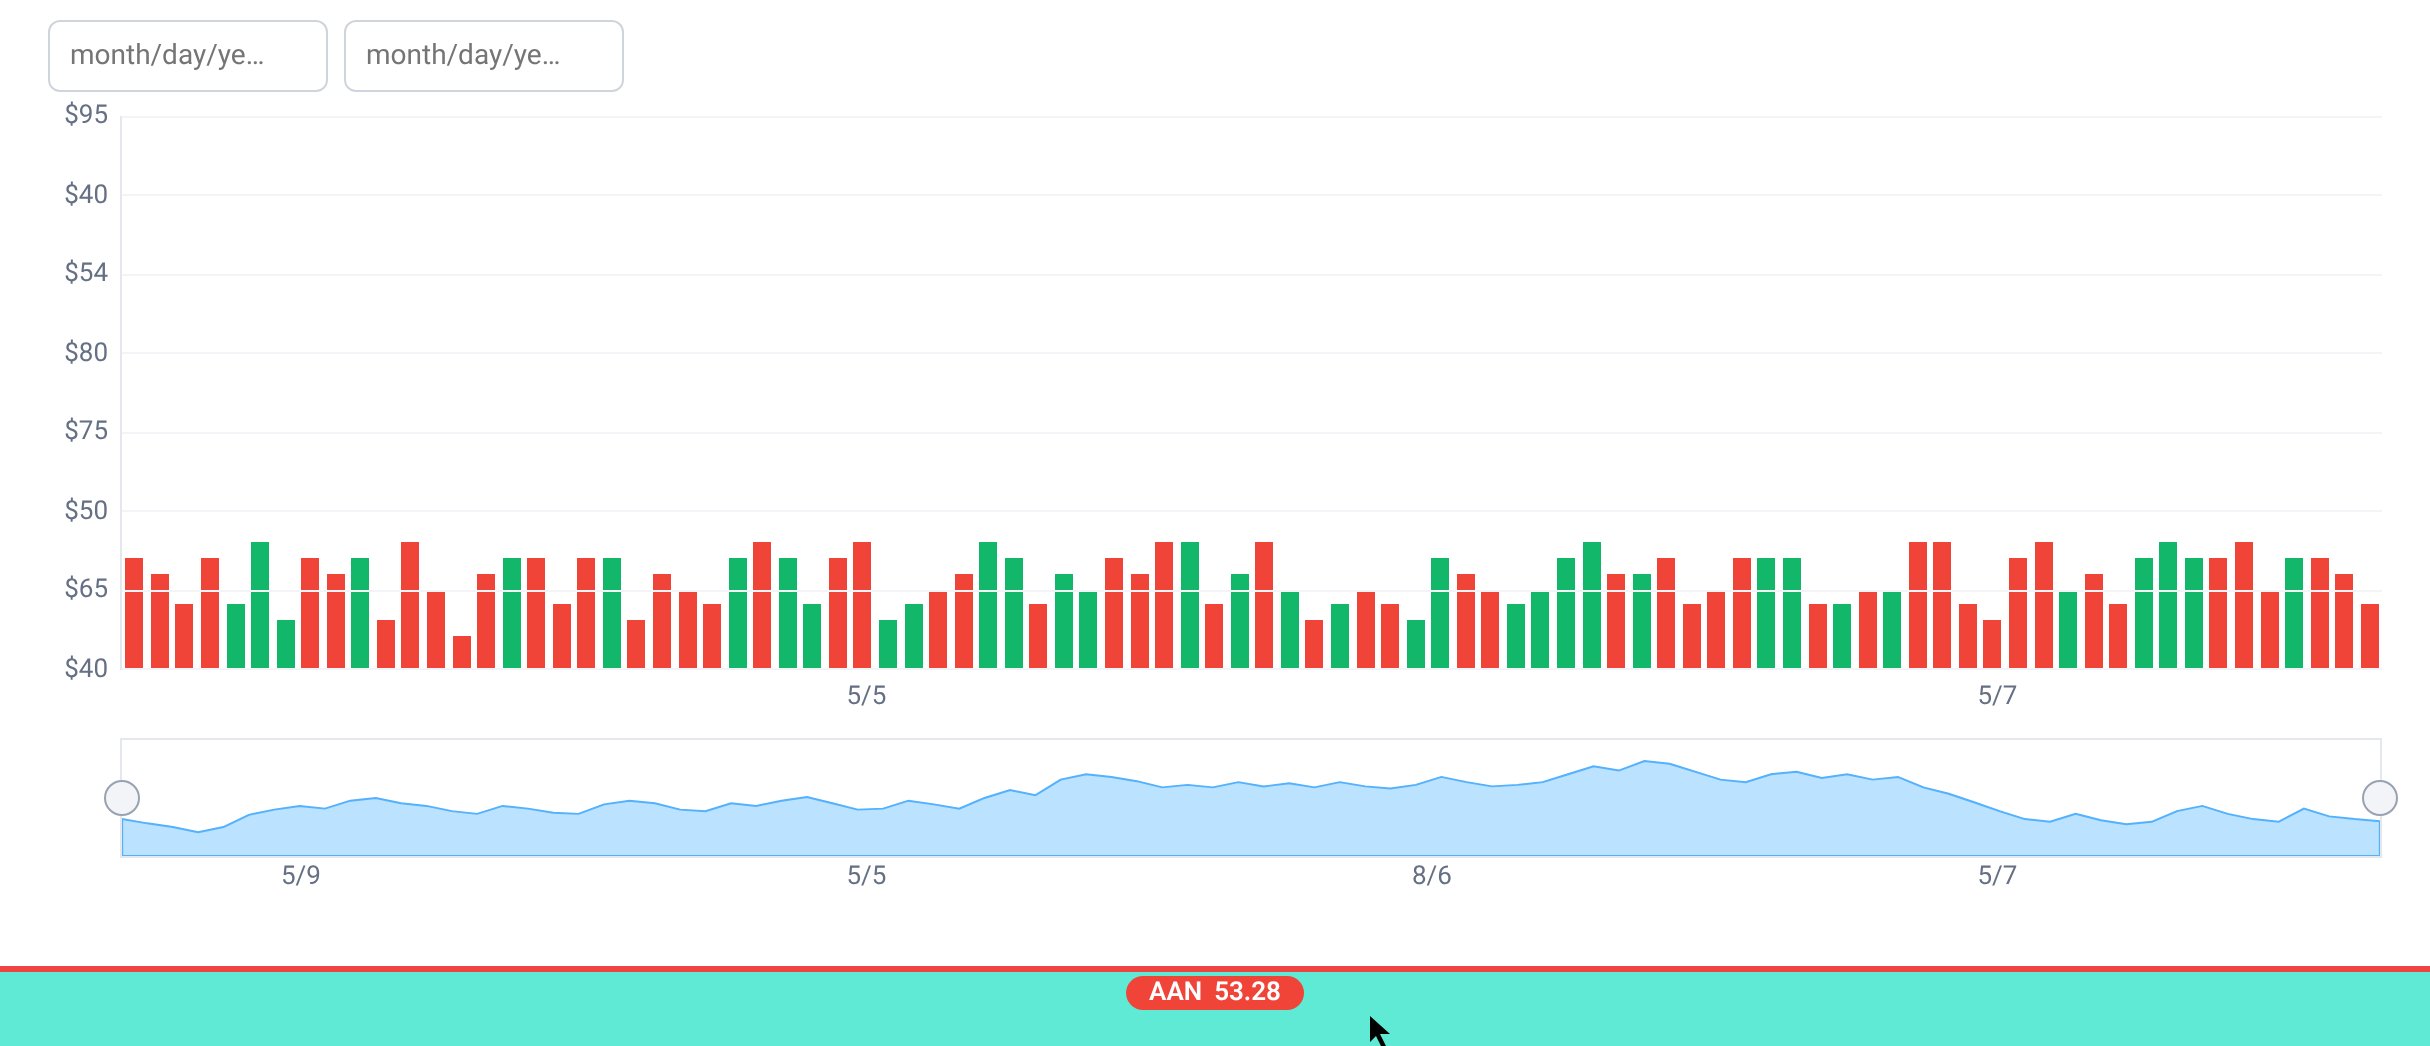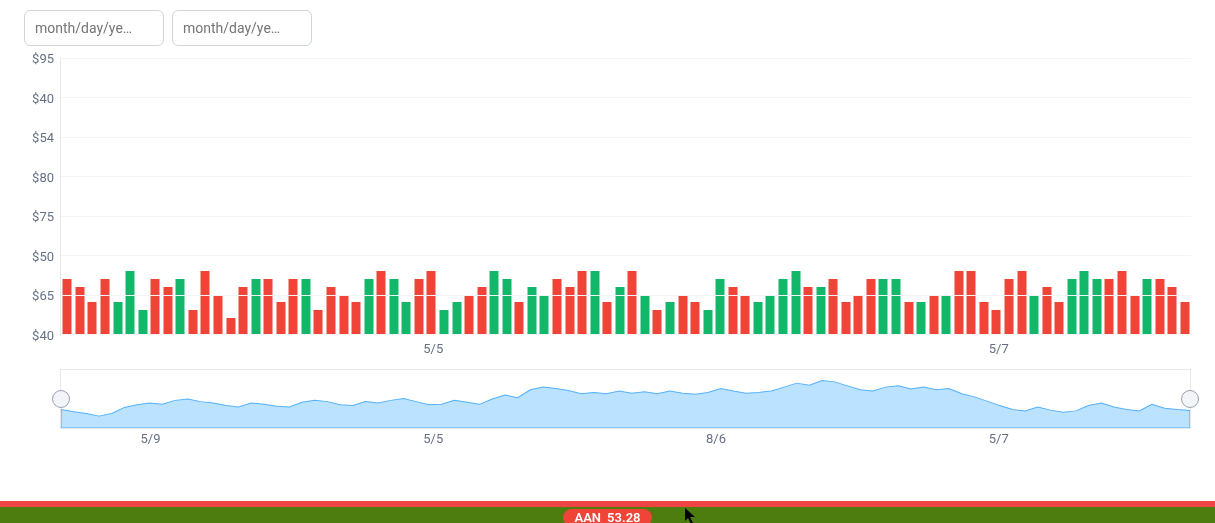--- a/index.html
+++ b/index.html
@@ -33,21 +33,21 @@
 .vol.up{background:#12b76a}
 .vol.dn{background:#f04438}
 
 .navigator{position:relative;height:60px;margin:6px 24px 0 60px;border:1px solid #e4e7ec}
 .nav-area{position:absolute;inset:0;overflow:hidden}
 .nav-path{fill:#84caff;fill-opacity:.55;stroke:#53b1fd;stroke-width:1}
 .nav-handle{position:absolute;top:50%;width:18px;height:18px;border-radius:50%;background:#f2f4f7;border:1px solid #98a2b3;transform:translate(-50%,-50%);cursor:grab}
 .nav-x-axis{position:relative;height:22px;margin:2px 24px 0 60px}
 .nav-x-tick{position:absolute;font-size:13px;color:#667085;transform:translateX(-50%)}
 
-.footer-bar{position:absolute;left:0;right:0;bottom:0;height:22px;background:#4d7c0f;border-top:6px solid #ef4444}
+.footer-bar{position:absolute;left:0;right:0;bottom:0;height:40px;background:#5eead4;border-top:3px solid #ef4444}
 .ticker-pill{position:absolute;left:50%;top:2px;transform:translateX(-50%);background:#f04438;color:#fff;font-size:13px;font-weight:600;padding:1px 12px;border-radius:999px;display:flex;gap:6px;align-items:center}
 .cursor-arrow{position:absolute;left:56.3%;bottom:-2px}
 </style>
 </head>
 <body>
 
 <div class="toolbar">
   <input class="date-input" placeholder="month/day/ye…" style="">
   <input class="date-input" placeholder="month/day/ye…" style="">
 </div>

